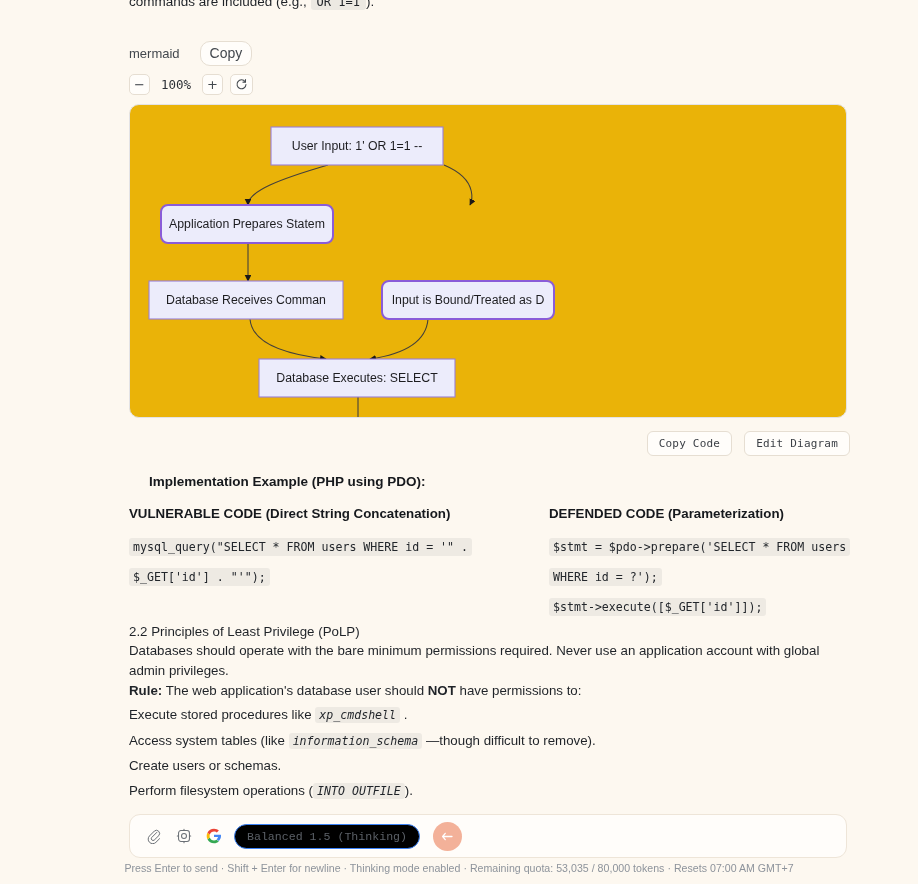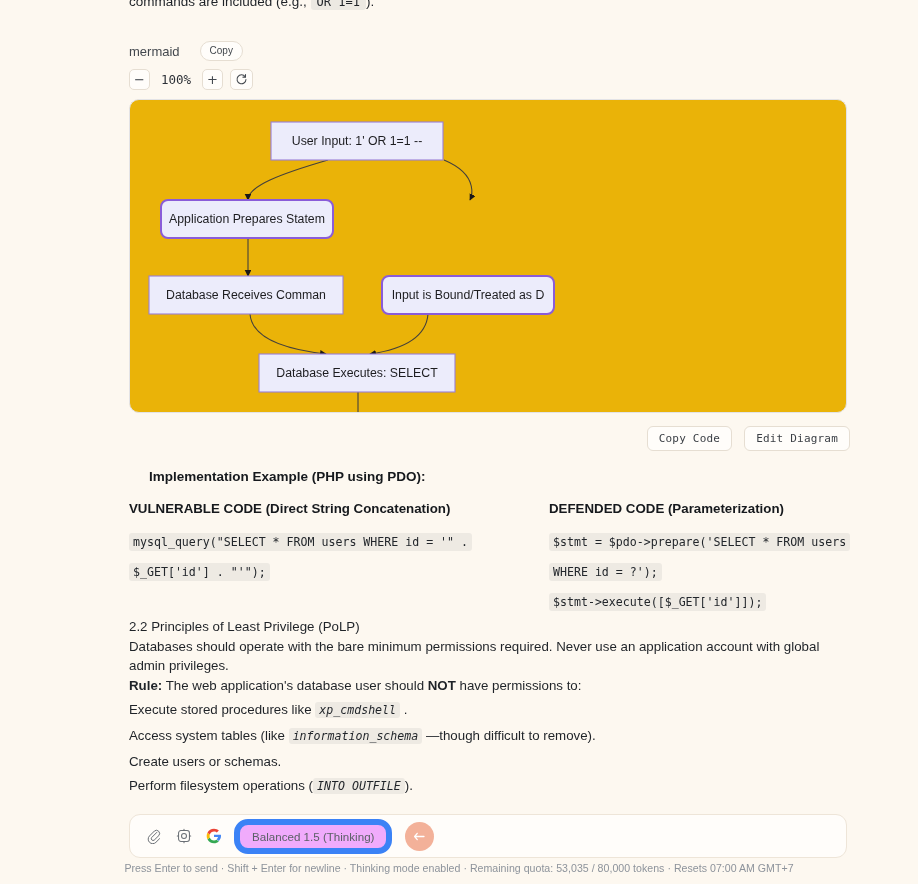--- a/index.html
+++ b/index.html
@@ -51,21 +51,21 @@
     align-items: center;
     gap: 20px;
     margin-top: 21px;
   }
   .code-lang {
     font-size: 13px;
     color: #43484e;
   }
   .mini-btn {
     font-family: "Liberation Sans", sans-serif;
-    font-size: 10px;
+    font-size: 14px;
     color: #43484e;
     background: #fffdfa;
     border: 1px solid #e6ded2;
     border-radius: 10px;
     padding: 3px 9px;
     cursor: pointer;
     line-height: 1.2;
   }
 
   .zoom-bar {
@@ -272,26 +272,27 @@
     padding: 0 8px;
     outline: none;
     box-sizing: border-box;
     margin-left: 3px;
   }
   .ask-input::placeholder { color: #6b7076; }
   .model-pill {
     flex: 0 0 auto;
     font-size: 11.6px;
     color: #5b6067;
-    border: 6px solid #3b82f6;
+    border: 1px solid #3b82f6;
     border-radius: 14px;
     padding: 5px 12px;
-    background: #f0abfc;
+    background: #000000;
     cursor: pointer;
     white-space: nowrap;
+    font-family: Liberation Mono, monospace;
   }
   .send-btn {
     flex: 0 0 auto;
     width: 29px;
     height: 29px;
     border-radius: 50%;
     background: #f3b199;
     border: none;
     display: inline-flex;
     align-items: center;

